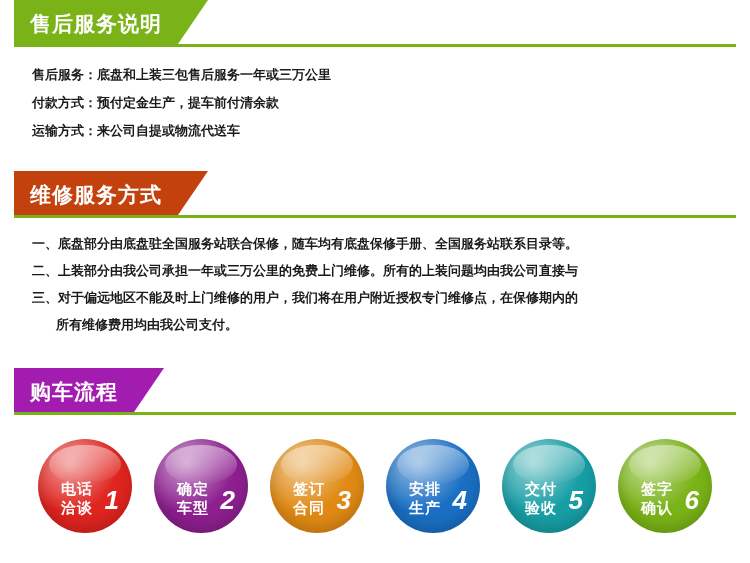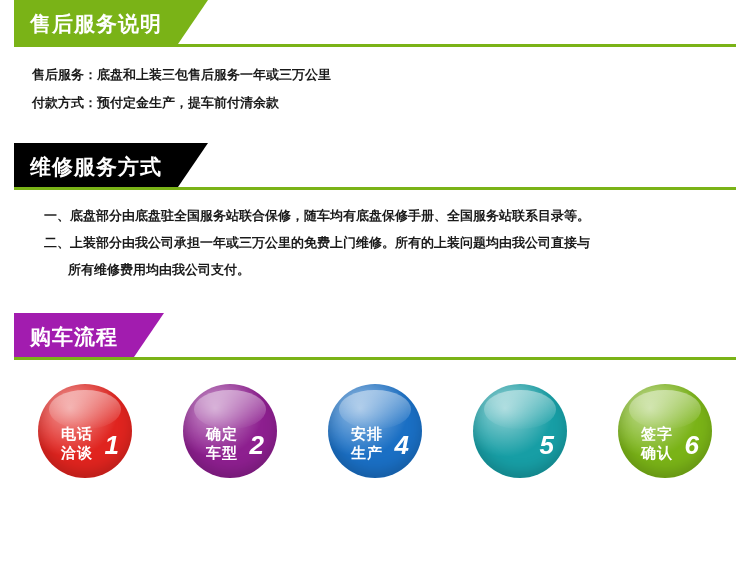--- a/index.html
+++ b/index.html
@@ -74,21 +74,21 @@
   }
   .line {
     font-size: 13px;
     line-height: 26px;
     white-space: pre;
   }
   .line.indent {
     padding-left: 24px;
   }
   .s1 .line { line-height: 28px; font-weight: bold; }
-  .s2 .line { line-height: 27px; font-weight: bold; margin-left: 12px; }
+  .s2 .line { line-height: 27px; font-weight: bold; }
 
   
   .process {
     display: flex;
     justify-content: space-between;
     align-items: center;
     padding: 26px 24px 0 24px;
   }
   .step {
     position: relative;
@@ -142,34 +142,36 @@
     <div class="banner-wrap">
       <div class="banner-rule" style="background: rgb(122, 179, 23);"></div>
       <div class="banner" style="background: rgb(122, 179, 23);">
         <span class="label">售后服务说明</span>
         <span class="banner-notch" style="right:0;"></span>
       </div>
     </div>
     <div class="body-block">
       <div class="line">售后服务：底盘和上装三包售后服务一年或三万公里</div>
       <div class="line">付款方式：预付定金生产，提车前付清余款</div>
+      <div class="line">运输方式：来公司自提或物流代送车</div>
     </div>
   </div>
 
   <div class="section s2" style="margin-top:22px;">
     <div class="banner-wrap">
       <div class="banner-rule" style="background: rgb(122, 179, 23);"></div>
-      <div class="banner" style="background: #000000; justify-content: center;">
+      <div class="banner" style="background: #c2410c; justify-content: center;">
         <span class="label">维修服务方式</span>
         <span class="banner-notch" style="right:0;"></span>
       </div>
     </div>
     <div class="body-block" style="padding-top:14px;">
       <div class="line">一、底盘部分由底盘驻全国服务站联合保修，随车均有底盘保修手册、全国服务站联系目录等。</div>
       <div class="line">二、上装部分由我公司承担一年或三万公里的免费上门维修。所有的上装问题均由我公司直接与</div>
+      <div class="line">三、对于偏远地区不能及时上门维修的用户，我们将在用户附近授权专门维修点，在保修期内的</div>
       <div class="line indent">所有维修费用均由我公司支付。</div>
     </div>
   </div>
 
   <div class="section s3" style="margin-top:26px;">
     <div class="banner-wrap">
       <div class="banner-rule" style="background: rgb(122, 179, 23);"></div>
       <div class="banner" style="background: #a21caf;">
         <span class="label">购车流程</span>
         <span class="banner-notch" style="right:0;"></span>
@@ -180,27 +182,33 @@
       <div class="step" style="background: radial-gradient(circle at 34% 26%, rgba(255, 255, 255, 0.55), rgba(255, 255, 255, 0) 52%), rgb(224, 36, 31);">
         <span class="gloss"></span>
         <span class="step-text"><span>电话</span><br><span>洽谈</span></span>
         <span class="step-num">1</span>
       </div>
       <div class="step" style="background: radial-gradient(circle at 34% 26%, rgba(255, 255, 255, 0.55), rgba(255, 255, 255, 0) 52%), rgb(141, 31, 143);">
         <span class="gloss"></span>
         <span class="step-text"><span>确定</span><br><span>车型</span></span>
         <span class="step-num">2</span>
       </div>
+      <div class="step" style="background: radial-gradient(circle at 34% 26%, rgba(255, 255, 255, 0.55), rgba(255, 255, 255, 0) 52%), rgb(224, 138, 20);">
+        <span class="gloss"></span>
+        <span class="step-text"><span>签订</span><br><span>合同</span></span>
+        <span class="step-num">3</span>
+      </div>
       <div class="step" style="background: radial-gradient(circle at 34% 26%, rgba(255, 255, 255, 0.55), rgba(255, 255, 255, 0) 52%), rgb(26, 111, 196);">
         <span class="gloss"></span>
         <span class="step-text"><span>安排</span><br><span>生产</span></span>
         <span class="step-num">4</span>
       </div>
       <div class="step" style="background: radial-gradient(circle at 34% 26%, rgba(255, 255, 255, 0.55), rgba(255, 255, 255, 0) 52%), rgb(23, 158, 165);">
         <span class="gloss"></span>
+        <span class="step-text"><span>交付</span><br><span>验收</span></span>
         <span class="step-num">5</span>
       </div>
       <div class="step" style="background: radial-gradient(circle at 34% 26%, rgba(255, 255, 255, 0.55), rgba(255, 255, 255, 0) 52%), rgb(122, 179, 23);">
         <span class="gloss"></span>
         <span class="step-text"><span>签字</span><br><span>确认</span></span>
         <span class="step-num">6</span>
       </div>
     </div>
   </div>
 

